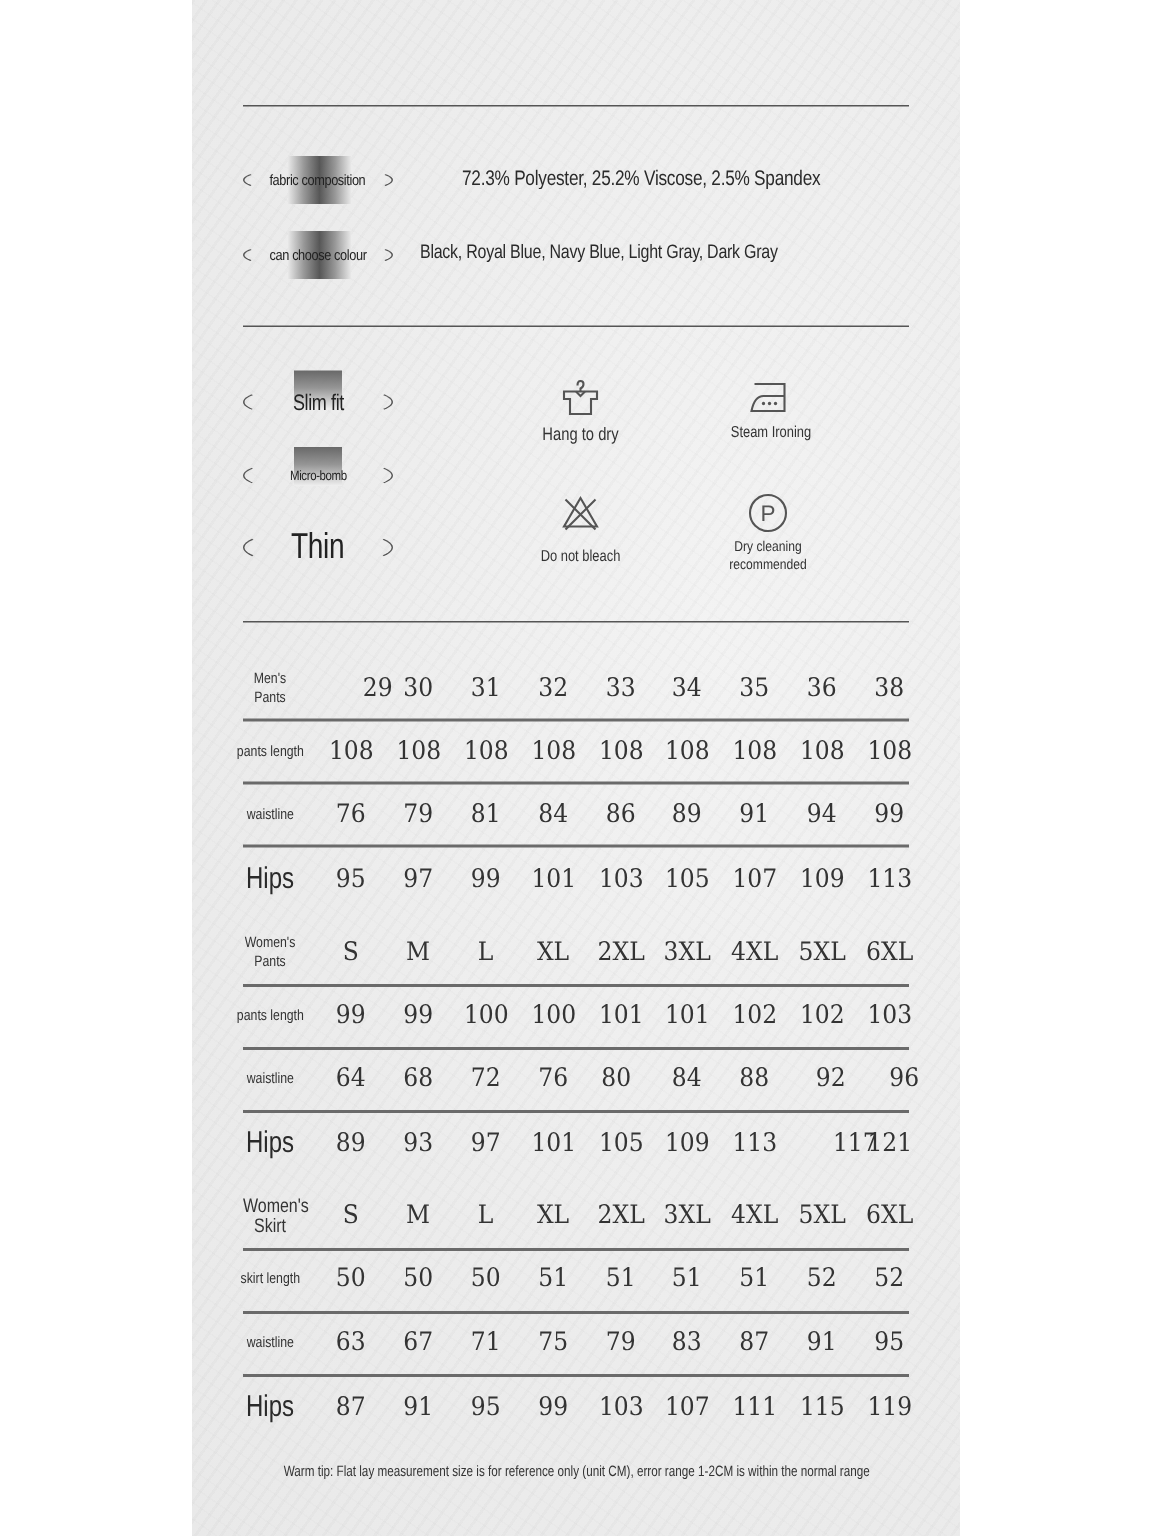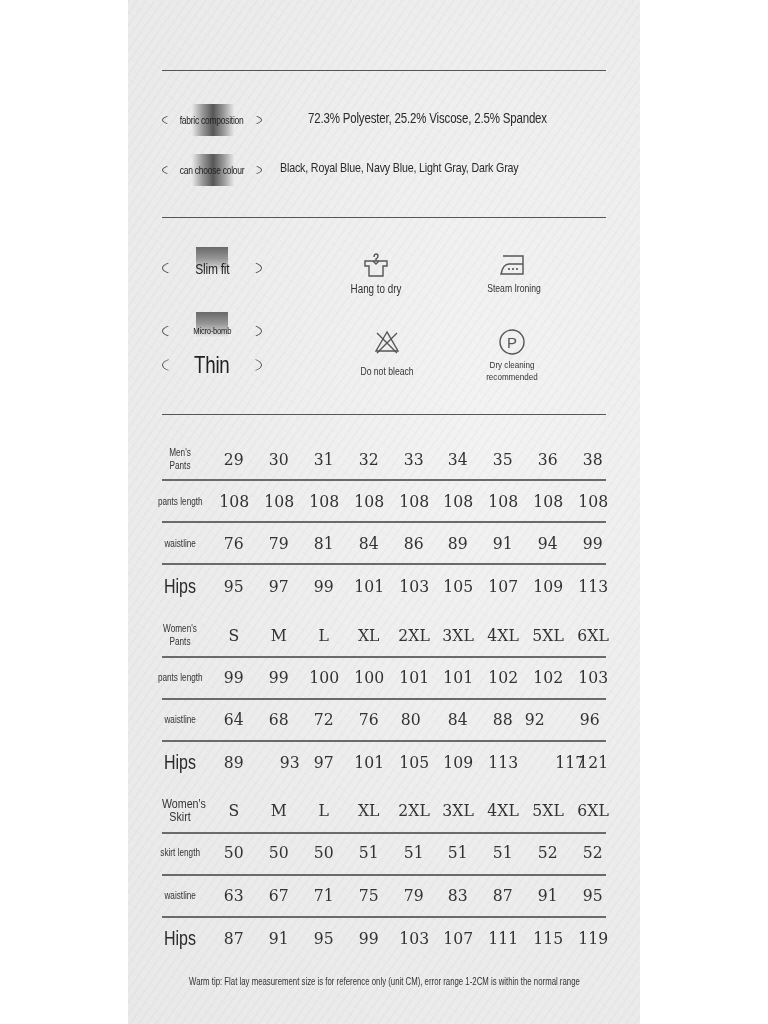--- a/index.html
+++ b/index.html
@@ -98,31 +98,31 @@
   <div class="oval"></div>
   <span class="txt">can choose colour</span>
 </div>
 <div class="info small" style="left:280px; top:160px">Black, Royal Blue, Navy Blue, Light Gray, Dark Gray</div>
 
 <div class="pill big" style="top:257px; height:22px">
   <div class="metal v"></div>
   <div class="oval"></div>
   <span class="txt">Slim fit</span>
 </div>
-<div class="pill" style="top:320px; height:22px">
+<div class="pill" style="top:306px; height:22px">
   <div class="metal v" style="top:-8px"></div>
   <div class="oval"></div>
   <span class="txt" style="font-size:9px">Micro-bomb</span>
 </div>
 <div class="pill huge" style="top:353px; height:24px">
   <div class="oval"></div>
   <span class="txt">Thin</span>
 </div>
 
-<div class="care" style="left:316px; top:252px">
+<div class="care" style="left:327px; top:252px">
   <svg width="28" height="26" viewBox="0 0 28 26" fill="none" stroke="#555" stroke-width="1.4">
     <path d="M12 5 q0-3 2-3 q2 0 2 2 q0 2-2 3 v2"></path>
     <path d="M3 9 h22 v5 h-4 v10 h-14 v-10 h-4 z"></path>
     <path d="M11 9 l3 3 l3-3"></path>
   </svg>
   <div class="lbl">Hang to dry</div>
 </div>
 <div class="care" style="left:454px; top:252px">
   <svg width="30" height="26" viewBox="0 0 30 26" fill="none" stroke="#555" stroke-width="1.4">
     <path d="M4 4 h20 v18 h-22 q2-10 8-10 h14"></path>
@@ -145,21 +145,21 @@
     <text x="14" y="19.5" text-anchor="middle" font-family="Liberation Sans, sans-serif" font-size="15" fill="#555" stroke="none">P</text>
   </svg>
   <div class="lbl sm" style="width:70px; margin:3px auto 0; transform:scaleX(0.85)">Dry cleaning recommended</div>
 </div>
 
 <div>
   <div class="trow" style="top:439px">
     <div class="head" style="width:60px">
         <span style="width:40px">Men's Pants</span>
       </div>
-    <div class="cell" style="left:84px">
+    <div class="cell" style="left:102px">
         <span>29</span>
       </div>
     <div class="cell" style="left:129px">
         <span>30</span>
       </div>
     <div class="cell" style="left:174px">
         <span>31</span>
       </div>
     <div class="cell" style="left:219px">
         <span>32</span>
@@ -371,37 +371,37 @@
       </div>
     <div class="cell" style="left:261px">
         <span>80</span>
       </div>
     <div class="cell" style="left:308px">
         <span>84</span>
       </div>
     <div class="cell" style="left:353px">
         <span>88</span>
       </div>
-    <div class="cell" style="left:385px">
+    <div class="cell" style="left:404px">
         <span>92</span>
       </div>
-    <div class="cell" style="left:440px">
+    <div class="cell" style="left:453px">
         <span>96</span>
       </div>
   </div>
   <div class="rule thin" style="top:740px"></div>
 
   <div class="trow" style="top:742px">
     <div class="head hips">
         <span>Hips</span>
       </div>
     <div class="cell" style="left:84px">
         <span>89</span>
       </div>
-    <div class="cell" style="left:140px">
+    <div class="cell" style="left:129px">
         <span>93</span>
       </div>
     <div class="cell" style="left:174px">
         <span>97</span>
       </div>
     <div class="cell" style="left:219px">
         <span>101</span>
       </div>
     <div class="cell" style="left:264px">
         <span>105</span>

